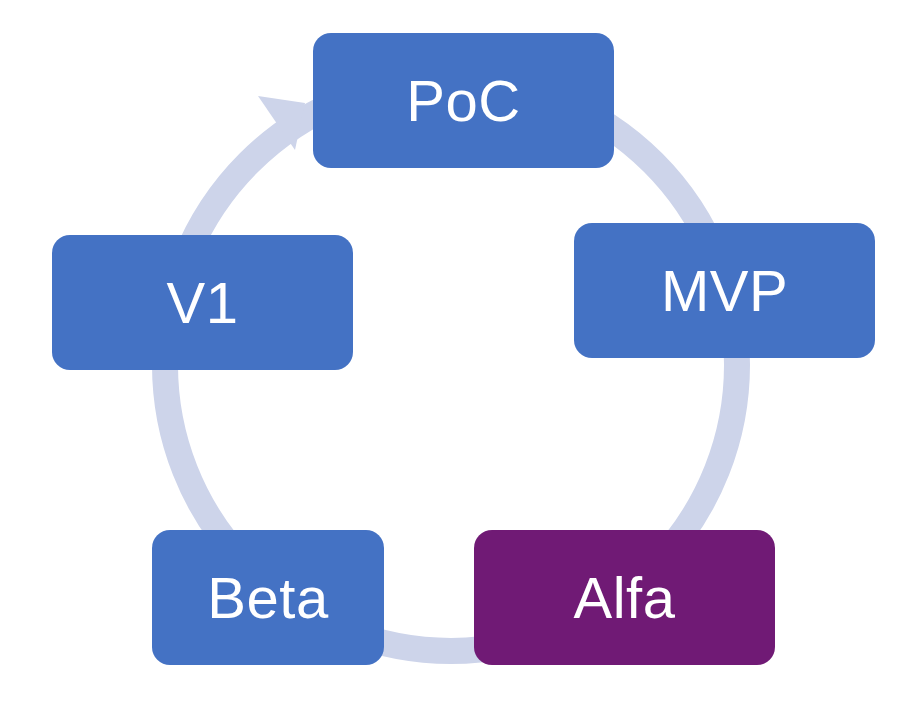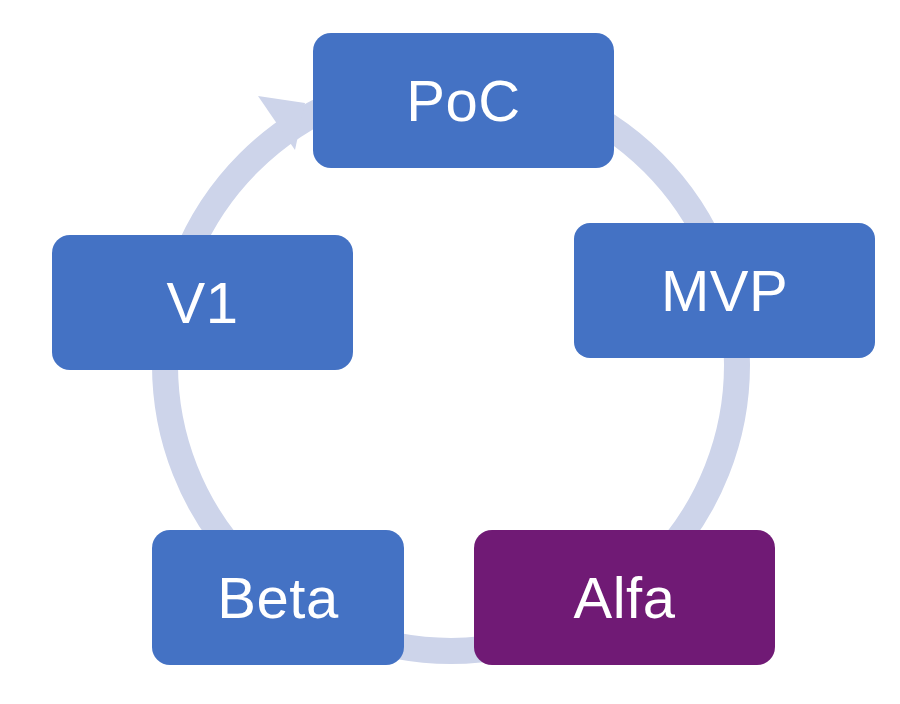--- a/index.html
+++ b/index.html
@@ -11,24 +11,24 @@
 <body>
 
 <svg id="ring" viewBox="0 0 900 704">
   <circle cx="451" cy="365" r="286" fill="none" stroke="#CDD4EA" stroke-width="26"></circle>
   <polygon points="258,96 305,103 295,150" fill="#CDD4EA"></polygon>
 </svg>
 
 <div class="node" style="left: 313px; top: 33px; background: rgb(68, 114, 196); color: rgb(255, 255, 255);">
   <span>PoC</span>
 </div>
-<div class="node" style="left: 574px; top: 223px; background: rgb(68, 114, 196); color: rgb(255, 255, 255); border-radius: 16px;">
+<div class="node" style="left: 574px; top: 223px; background: rgb(68, 114, 196); color: rgb(255, 255, 255);">
   <span>MVP</span>
 </div>
 <div class="node" style="left: 474px; top: 530px; background: #701a75; color: rgb(255, 255, 255);">
   <span>Alfa</span>
 </div>
-<div class="node" style="left: 152px; top: 530px; width: 252px; background: rgb(68, 114, 196); color: rgb(255, 255, 255);">
+<div class="node" style="left: 152px; top: 530px; width: 232px; background: rgb(68, 114, 196); color: rgb(255, 255, 255);">
   <span>Beta</span>
 </div>
 <div class="node" style="left: 52px; top: 223px; background: rgb(68, 114, 196); color: rgb(255, 255, 255); margin-top: 12px;">
   <span>V1</span>
 </div>
 
 </body></html>

